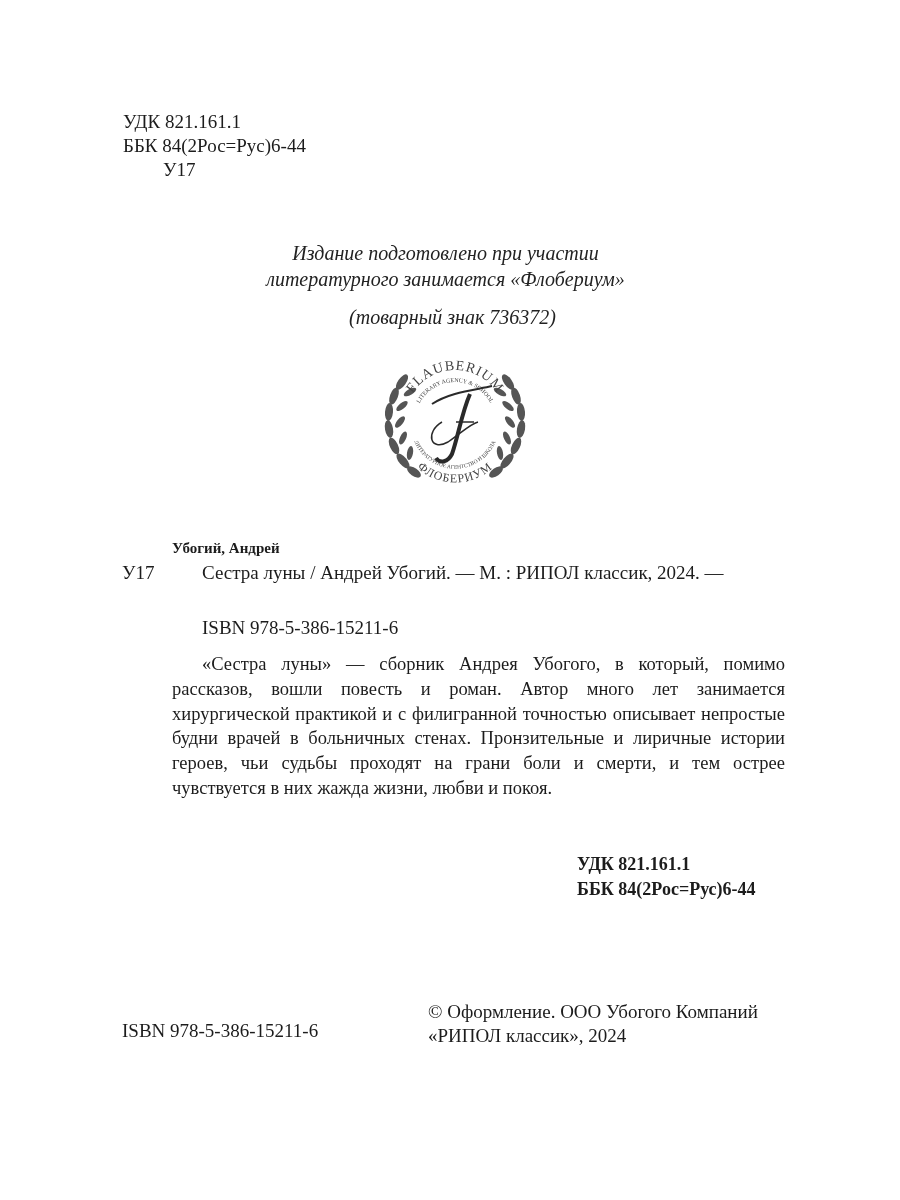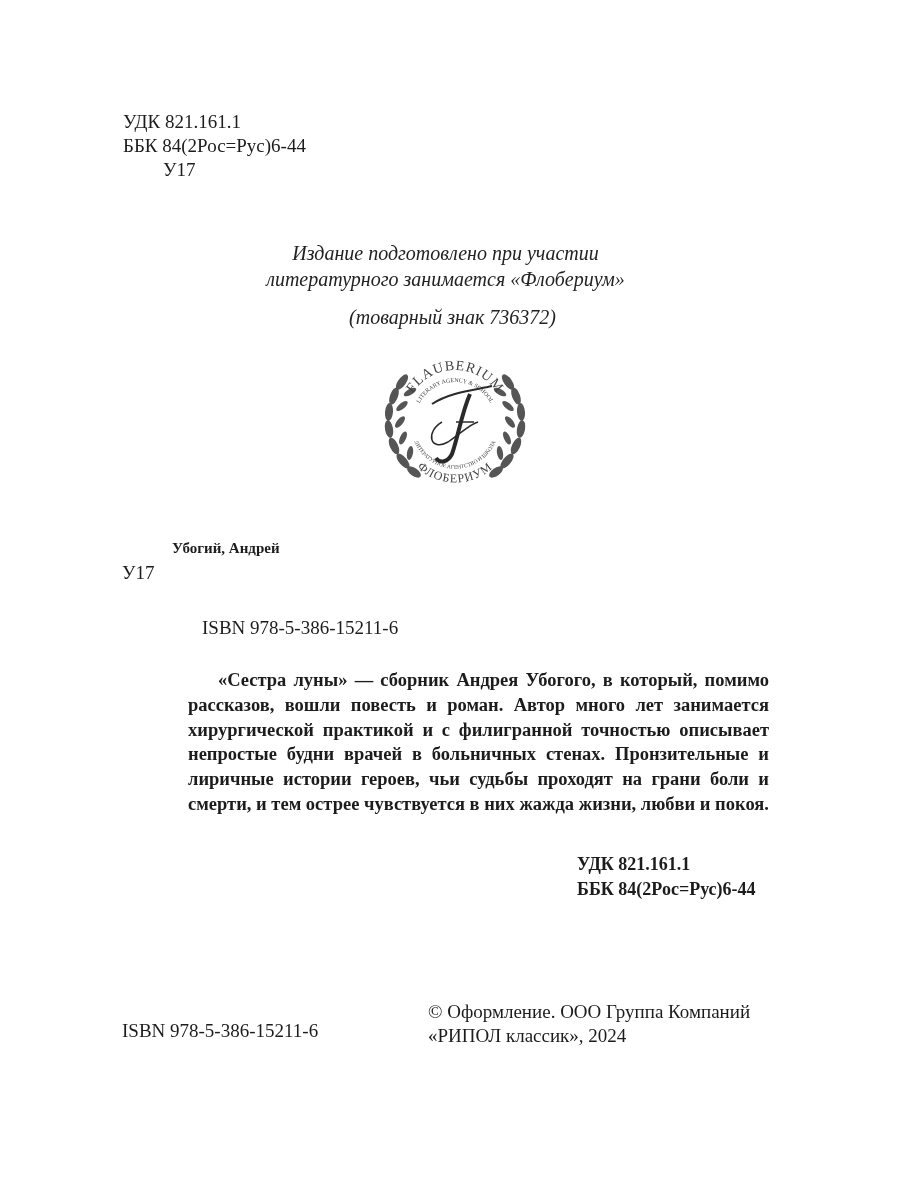--- a/index.html
+++ b/index.html
@@ -12,21 +12,21 @@
               font-style: italic; font-size: 20px; line-height: 26px; color: #222; }
     .agency .tm { margin-top: 12px; padding-left: 14px; }
     .logo { left: 370px; top: 342px; width: 170px; height: 160px; }
     .author { left: 172px; top: 540px; font-weight: bold; font-size: 15px; }
     .index-left { left: 122px; top: 562px; font-size: 19px; }
     .biblio { left: 172px; top: 560px; width: 630px; font-size: 19px; line-height: 25px; white-space: normal; }
     .biblio .first { text-indent: 30px; }
     .isbn1 { left: 202px; top: 617px; font-size: 19px; }
     .annot { left: 172px; top: 652px; width: 613px; font-size: 18.5px; line-height: 24.8px;
              white-space: normal; text-align: justify; }
-    .annot p { margin: 16px; text-indent: 30px; font-weight: bold; }
+    .annot p { margin: 0; text-indent: 30px; }
     .bottom-codes { left: 577px; top: 852px; font-weight: bold; font-size: 18px; line-height: 25px; }
     .isbn2 { left: 122px; top: 1020px; font-size: 19px; }
     .copyright { left: 428px; top: 1000px; font-size: 19px; line-height: 24px; }
   </style>
 </head>
 <body>
 
 <div class="abs top-codes">
   <div>УДК 821.161.1</div>
   <div>ББК 84(2Рос=Рус)6-44</div>
@@ -98,31 +98,32 @@
       <path d="M 72 80 C 55 90, 60 110, 78 100 C 90 92, 100 82, 108 80" stroke-width="1.5"></path>
       <path d="M 86 80 L 104 80" stroke-width="1.5"></path>
     </g>
   </svg>
 </div>
 
 <div class="abs author">Убогий, Андрей</div>
 <div class="abs index-left">У17</div>
 
 <div class="abs biblio">
+  <div class="first">Сестра луны / Андрей Убогий. — М. : РИПОЛ классик, 2024. —</div>
 </div>
 
 <div class="abs isbn1">ISBN 978-5-386-15211-6</div>
 
 <div class="abs annot">
   <p>«Сестра луны» — сборник Андрея Убогого, в который, помимо рассказов, вошли повесть и роман. Автор много лет занимается хирургической практикой и с филигранной точностью описывает непростые будни врачей в больничных стенах. Пронзительные и лиричные истории героев, чьи судьбы проходят на грани боли и смерти, и тем острее чувствуется в них жажда жизни, любви и покоя.</p>
 </div>
 
 <div class="abs bottom-codes">
   <div>УДК 821.161.1</div>
   <div>ББК 84(2Рос=Рус)6-44</div>
 </div>
 
 <div class="abs isbn2">ISBN 978-5-386-15211-6</div>
 
 <div class="abs copyright">
-  <div>© Оформление. ООО Группа Компаний</div>
+  <div>© Оформление. ООО Убогого Компаний</div>
   <div>«РИПОЛ классик», 2024</div>
 </div>
 
 </body></html>

